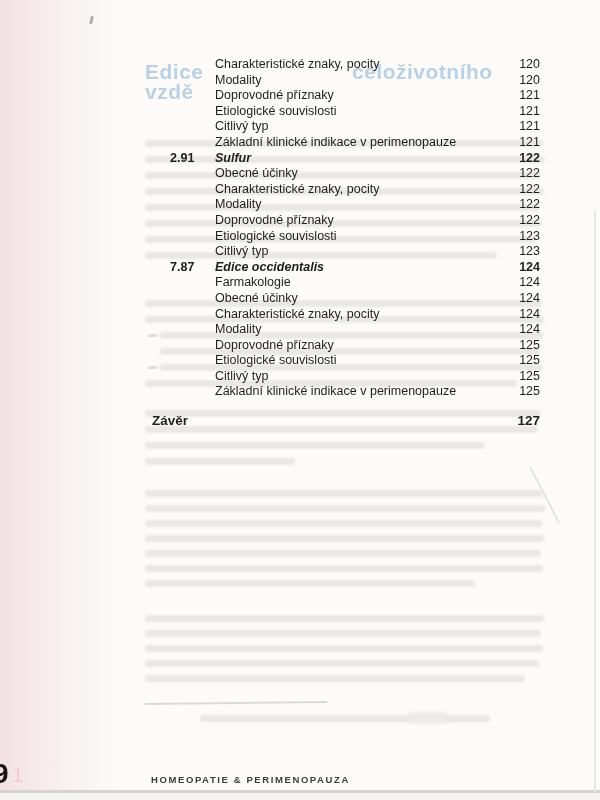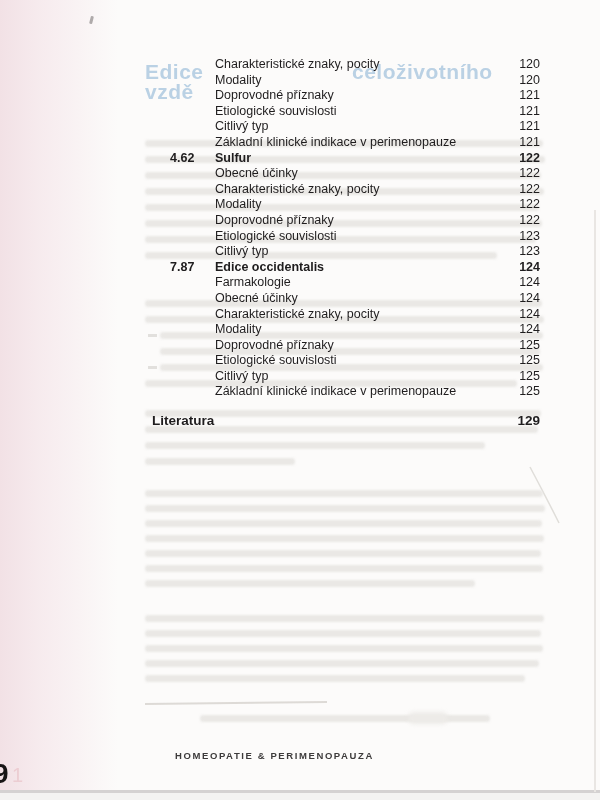--- a/index.html
+++ b/index.html
@@ -34,26 +34,26 @@
 
   
   .toc{position:absolute;left:152px;top:57px;width:388px;z-index:2;color:#1f1d1e;}
   .toc-row{display:flex;align-items:baseline;height:15.6px;font-size:12.5px;}
   .toc-row .lbl{white-space:nowrap;}
   .toc-row .fill{flex:1;}
   .toc-row .pg{white-space:nowrap;}
   .toc-row.sub{padding-left:63px;}
   .toc-row.section{padding-left:18px;font-weight:700;}
   .toc-row.section .num{width:45px;flex:0 0 45px;}
-  .toc-row.section .lbl{}
+  .toc-row.section .lbl{font-style:italic;}
   .toc-row.section .pg{font-style:normal;}
   .toc-row.part{margin-top:12.5px;height:16.5px;font-weight:700;font-size:13.5px;}
 
-  .footer-title{position:absolute;left:151px;top:750px;z-index:2;font-size:9.5px;
-    font-weight:700;letter-spacing:1.6px;color:#3d3b3b;white-space:nowrap;margin-left:24px;}
+  .footer-title{position:absolute;left:151px;top:774px;z-index:2;font-size:9.5px;
+    font-weight:700;letter-spacing:1.6px;color:#3d3b3b;white-space:nowrap;}
   .cut-page-number{position:absolute;left:-7px;top:758px;z-index:3;font-size:28px;
     font-weight:600;color:#171515;}
 </style>
 </head>
 <body>
 
 <div class="page">
 
   <div class="edge-pink"></div>
   <div class="edge-bottom"></div>
@@ -133,21 +133,21 @@
         <span class="lbl">Citlivý typ</span>
         <span class="fill"></span>
         <span class="pg">121</span>
       </div>
       <div class="toc-row sub">
         <span class="lbl">Základní klinické indikace v perimenopauze</span>
         <span class="fill"></span>
         <span class="pg">121</span>
       </div>
       <div class="toc-row section">
-        <span class="num">4.62</span>
+        <span class="num">2.91</span>
         <span class="lbl">Sulfur</span>
         <span class="fill"></span>
         <span class="pg">122</span>
       </div>
       <div class="toc-row sub">
         <span class="lbl">Obecné účinky</span>
         <span class="fill"></span>
         <span class="pg">122</span>
       </div>
       <div class="toc-row sub">
@@ -215,22 +215,22 @@
         <span class="lbl">Citlivý typ</span>
         <span class="fill"></span>
         <span class="pg">125</span>
       </div>
       <div class="toc-row sub">
         <span class="lbl">Základní klinické indikace v perimenopauze</span>
         <span class="fill"></span>
         <span class="pg">125</span>
       </div>
       <div class="toc-row part">
-        <span class="lbl">Literatura</span>
-        <span class="fill"></span>
-        <span class="pg">129</span>
+        <span class="lbl">Závěr</span>
+        <span class="fill"></span>
+        <span class="pg">127</span>
       </div>
     </div>
 
   <div class="footer-title">HOMEOPATIE &amp; PERIMENOPAUZA</div>
 
   <div class="cut-page-number">9</div>
 </div>
 
 </body></html>

